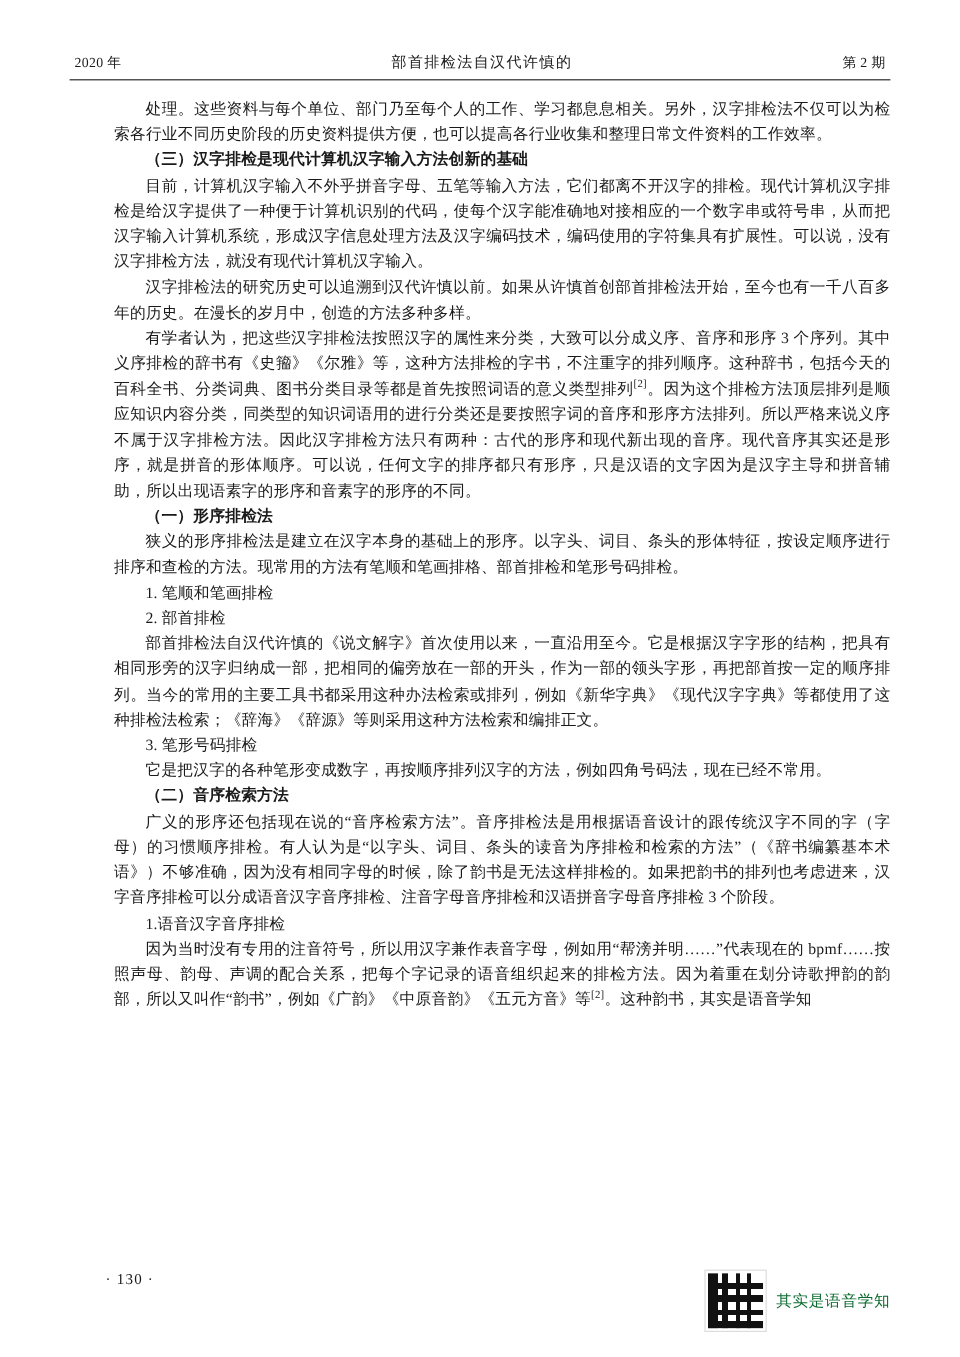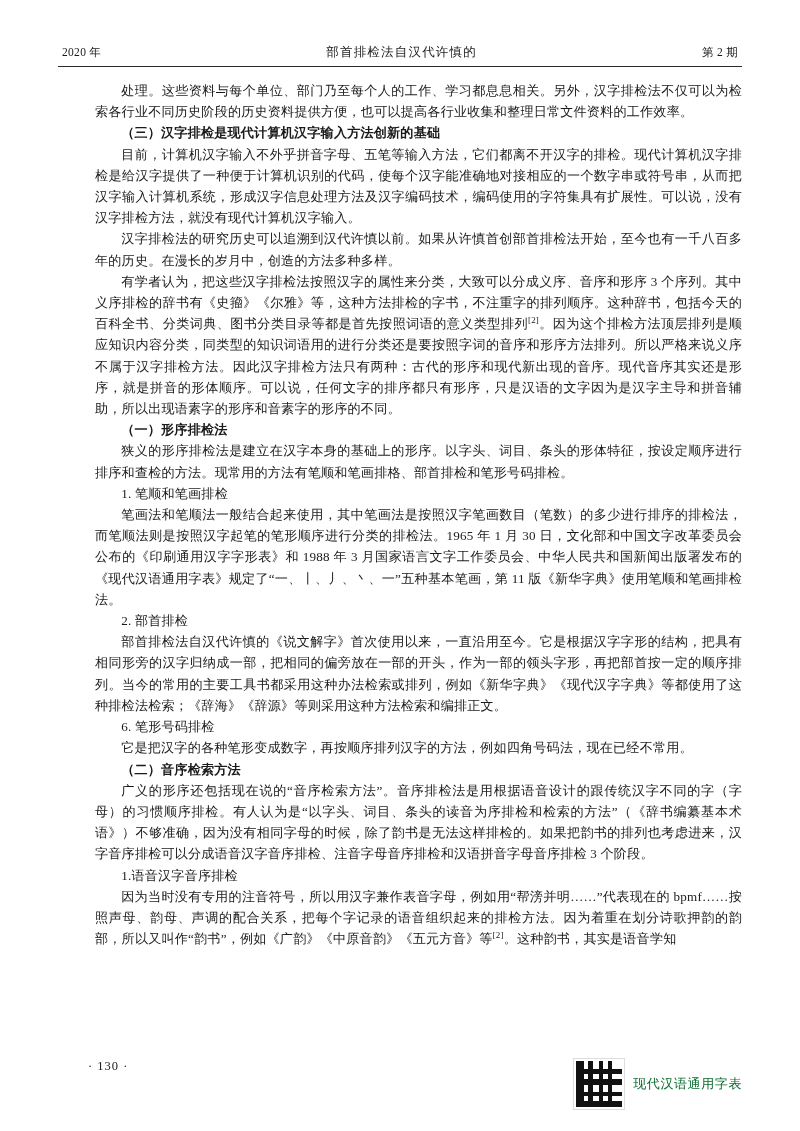--- a/index.html
+++ b/index.html
@@ -118,31 +118,30 @@
 
   <div class="body">
       <p class="p-indent">处理。这些资料与每个单位、部门乃至每个人的工作、学习都息息相关。另外，汉字排检法不仅可以为检索各行业不同历史阶段的历史资料提供方便，也可以提高各行业收集和整理日常文件资料的工作效率。</p>
       <p class="sub-head">（三）汉字排检是现代计算机汉字输入方法创新的基础</p>
       <p class="p-indent">目前，计算机汉字输入不外乎拼音字母、五笔等输入方法，它们都离不开汉字的排检。现代计算机汉字排检是给汉字提供了一种便于计算机识别的代码，使每个汉字能准确地对接相应的一个数字串或符号串，从而把汉字输入计算机系统，形成汉字信息处理方法及汉字编码技术，编码使用的字符集具有扩展性。可以说，没有汉字排检方法，就没有现代计算机汉字输入。</p>
       <p class="p-indent">汉字排检法的研究历史可以追溯到汉代许慎以前。如果从许慎首创部首排检法开始，至今也有一千八百多年的历史。在漫长的岁月中，创造的方法多种多样。</p>
       <p class="p-indent">有学者认为，把这些汉字排检法按照汉字的属性来分类，大致可以分成义序、音序和形序 3 个序列。其中义序排检的辞书有《史籀》《尔雅》等，这种方法排检的字书，不注重字的排列顺序。这种辞书，包括今天的百科全书、分类词典、图书分类目录等都是首先按照词语的意义类型排列<sup>[2]</sup>。因为这个排检方法顶层排列是顺应知识内容分类，同类型的知识词语用的进行分类还是要按照字词的音序和形序方法排列。所以严格来说义序不属于汉字排检方法。因此汉字排检方法只有两种：古代的形序和现代新出现的音序。现代音序其实还是形序，就是拼音的形体顺序。可以说，任何文字的排序都只有形序，只是汉语的文字因为是汉字主导和拼音辅助，所以出现语素字的形序和音素字的形序的不同。</p>
       <p class="sub-head">（一）形序排检法</p>
       <p class="p-indent">狭义的形序排检法是建立在汉字本身的基础上的形序。以字头、词目、条头的形体特征，按设定顺序进行排序和查检的方法。现常用的方法有笔顺和笔画排格、部首排检和笔形号码排检。</p>
       <p class="p-indent">1. 笔顺和笔画排检</p>
-      <p class="p-indent">笔画法和笔顺法一般结合起来使用，其中笔画法是按照汉字笔画数目（笔数）的多少进行排序的排检法，而笔顺法则是按照汉字起笔的笔形顺序进行分类的排检法。1965 年 1 月 30 日，文化部和中国文字改革委员会公布的《印刷通用汉字字形表》和 1988 年 3 月国家语言文字工作委员会、中华人民共和国新闻出版署发布的《现代汉语通用字表》规定了“一、丨、丿、丶、一”五种基本笔画，第 11 版《新华字典》使用笔顺和笔画排检法。</p>
       <p class="p-indent">2. 部首排检</p>
       <p class="p-indent">部首排检法自汉代许慎的《说文解字》首次使用以来，一直沿用至今。它是根据汉字字形的结构，把具有相同形旁的汉字归纳成一部，把相同的偏旁放在一部的开头，作为一部的领头字形，再把部首按一定的顺序排列。当今的常用的主要工具书都采用这种办法检索或排列，例如《新华字典》《现代汉字字典》等都使用了这种排检法检索；《辞海》《辞源》等则采用这种方法检索和编排正文。</p>
-      <p class="p-indent">6. 笔形号码排检</p>
+      <p class="p-indent">3. 笔形号码排检</p>
       <p class="p-indent">它是把汉字的各种笔形变成数字，再按顺序排列汉字的方法，例如四角号码法，现在已经不常用。</p>
       <p class="sub-head">（二）音序检索方法</p>
       <p class="p-indent">广义的形序还包括现在说的“音序检索方法”。音序排检法是用根据语音设计的跟传统汉字不同的字（字母）的习惯顺序排检。有人认为是“以字头、词目、条头的读音为序排检和检索的方法”（《辞书编纂基本术语》）不够准确，因为没有相同字母的时候，除了韵书是无法这样排检的。如果把韵书的排列也考虑进来，汉字音序排检可以分成语音汉字音序排检、注音字母音序排检和汉语拼音字母音序排检 3 个阶段。</p>
       <p class="p-indent">1.语音汉字音序排检</p>
       <p class="p-indent">因为当时没有专用的注音符号，所以用汉字兼作表音字母，例如用“帮滂并明……”代表现在的 bpmf……按照声母、韵母、声调的配合关系，把每个字记录的语音组织起来的排检方法。因为着重在划分诗歌押韵的韵部，所以又叫作“韵书”，例如《广韵》《中原音韵》《五元方音》等<sup>[2]</sup>。这种韵书，其实是语音学知</p>
     </div>
 
   <div class="page-number">· 130 ·</div>
 
   <div class="qr-block">
     <div class="qr-code"></div>
-    <div class="qr-label">现代汉语通用字表</div>
+    <div class="qr-label">其实是语音学知</div>
   </div>
 
 </div>
 
 </body></html>

